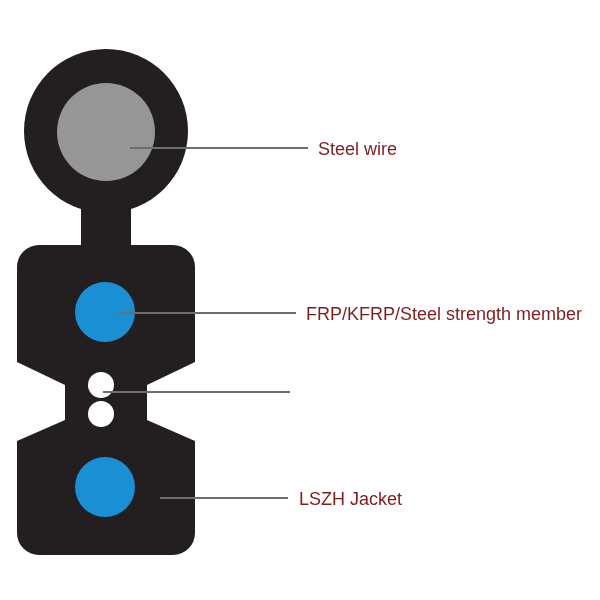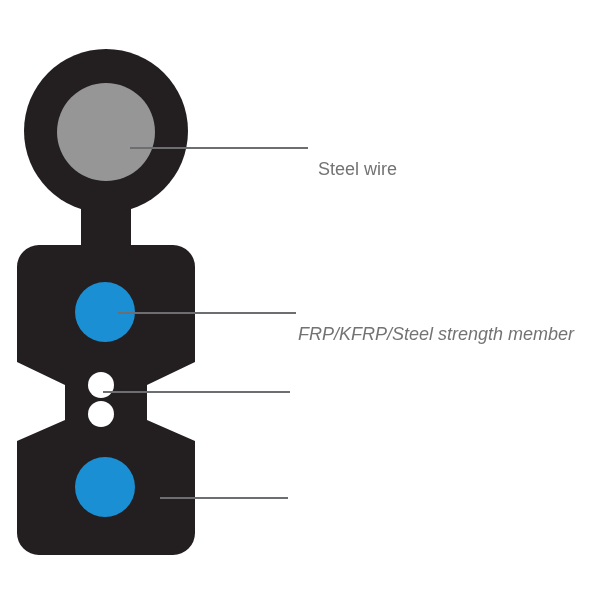--- a/index.html
+++ b/index.html
@@ -17,27 +17,26 @@
   }
   .stage svg {
     position: absolute;
     left: 0;
     top: 0;
   }
   .label {
     position: absolute;
     font-size: 18px;
     line-height: 1;
-    color: #737373;
+    color: #7f1d1d;
     white-space: nowrap;
     transform: translateY(-50%);
-    margin-top: 20px;
   }
   .label-steel-wire      { left: 318px; top: 149px; }
-  .label-strength-member { left: 298px; top: 314px; font-style: italic; }
+  .label-strength-member { left: 306px; top: 314px; }
   .label-optical-fiber   { left: 299px; top: 393px; }
   .label-jacket          { left: 299px; top: 499px; }
 </style>
 </head>
 <body>
 
 <div class="stage">
 
   <svg width="600" height="600" viewBox="0 0 600 600">
 
@@ -60,14 +59,15 @@
     <line x1="118" y1="313" x2="296" y2="313" stroke-width="2" stroke="#6d6e71"></line>
     <line x1="103" y1="392" x2="290" y2="392" stroke-width="2" stroke="#6d6e71"></line>
     <line x1="160" y1="498" x2="288" y2="498" stroke-width="2" stroke="#6d6e71"></line>
   </svg>
 
   <div class="label label-steel-wire">Steel wire</div>
 
   <div class="label label-strength-member">FRP/KFRP/Steel strength member</div>
 
 
+  <div class="label label-jacket">LSZH Jacket</div>
 
 </div>
 
 </body></html>

